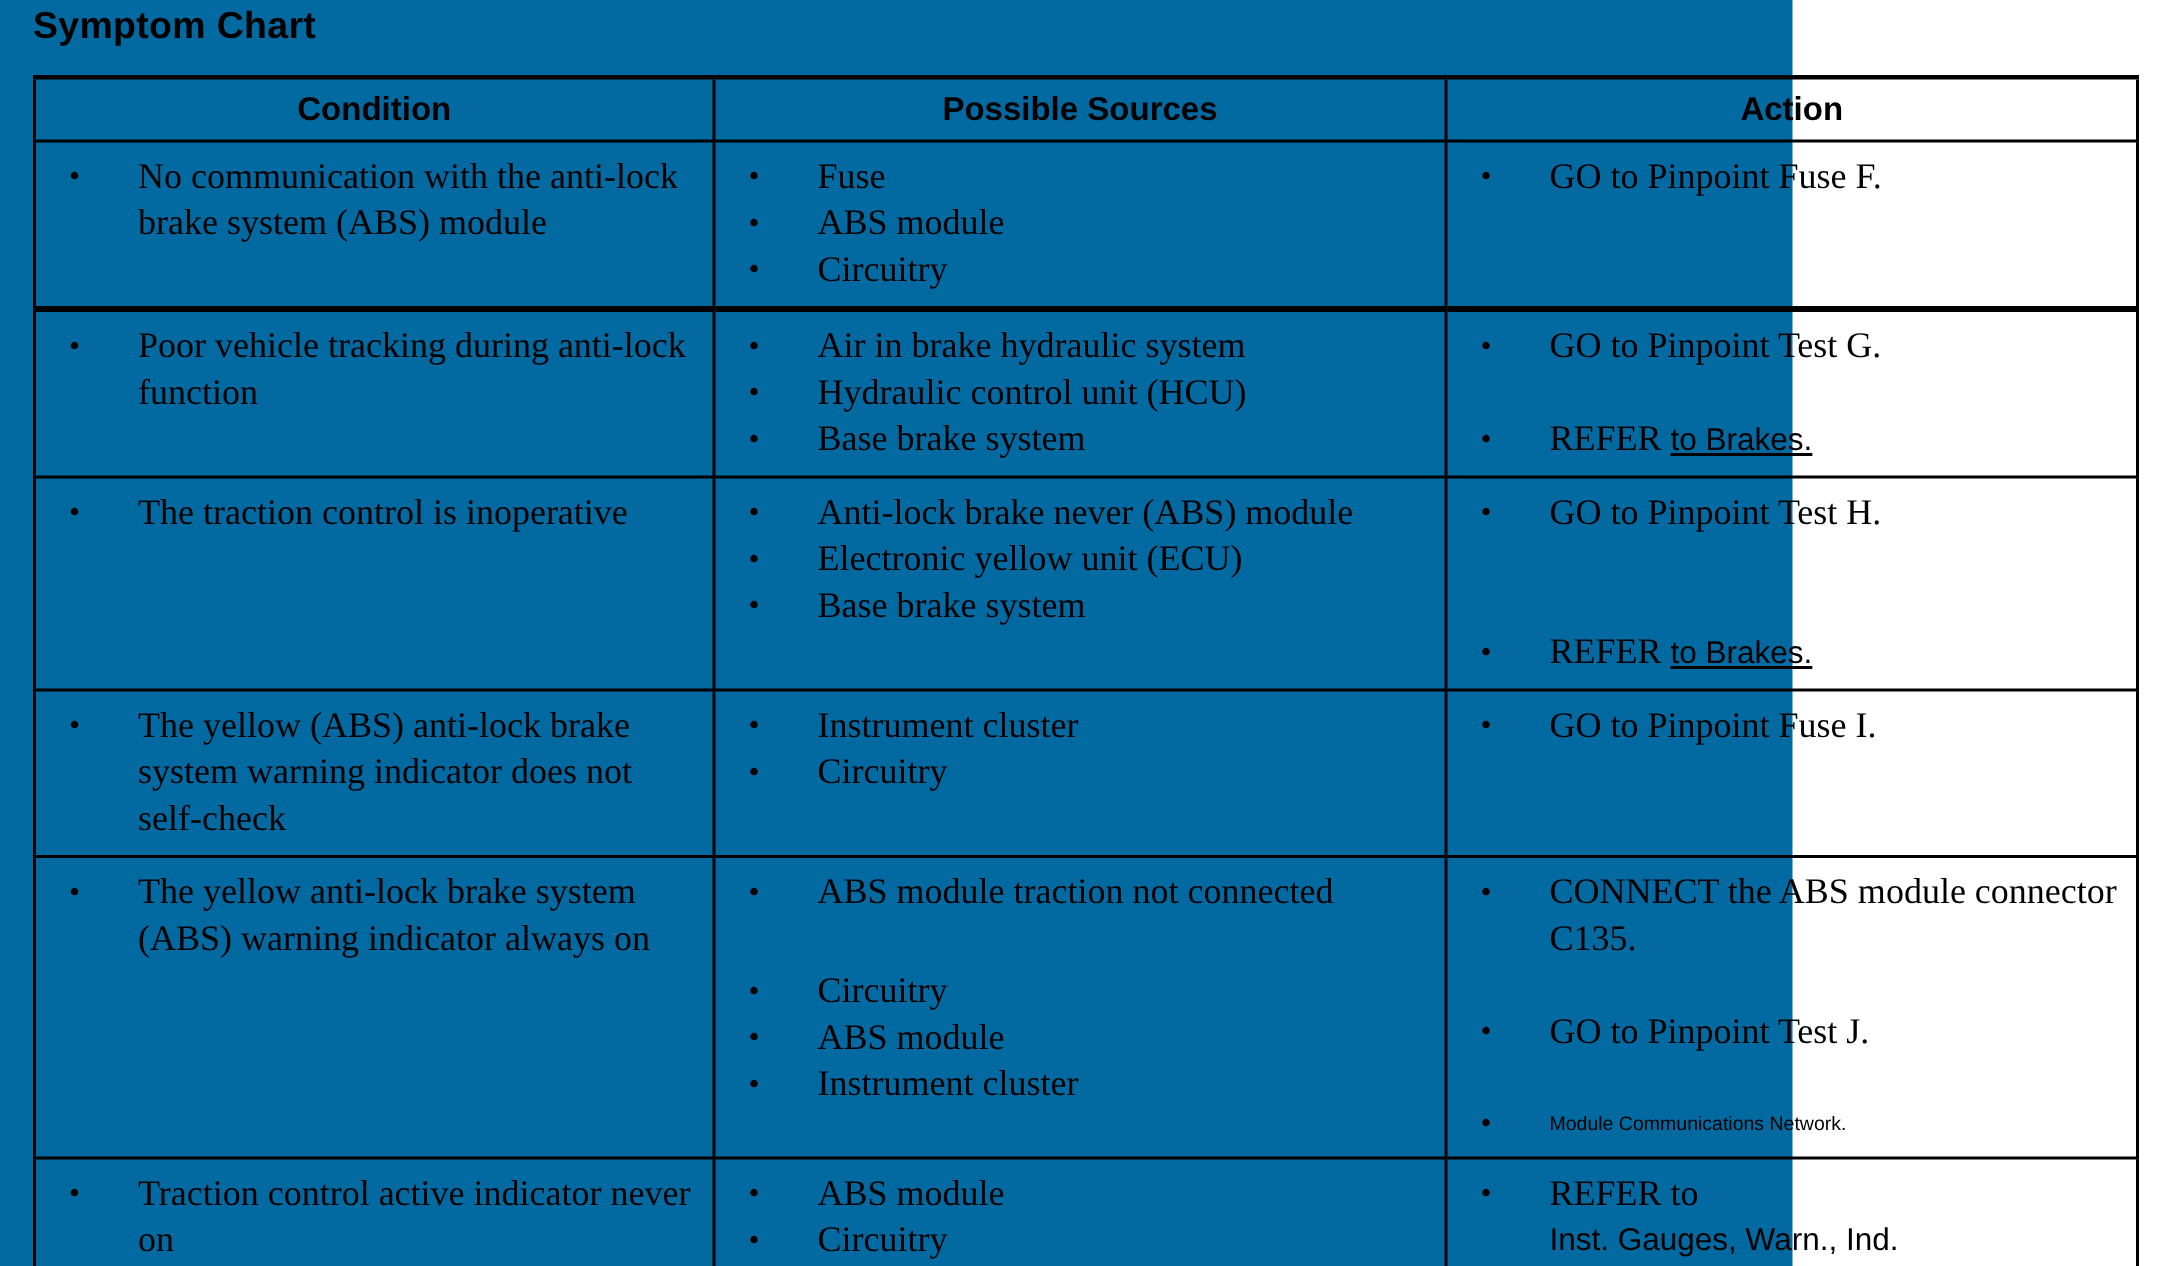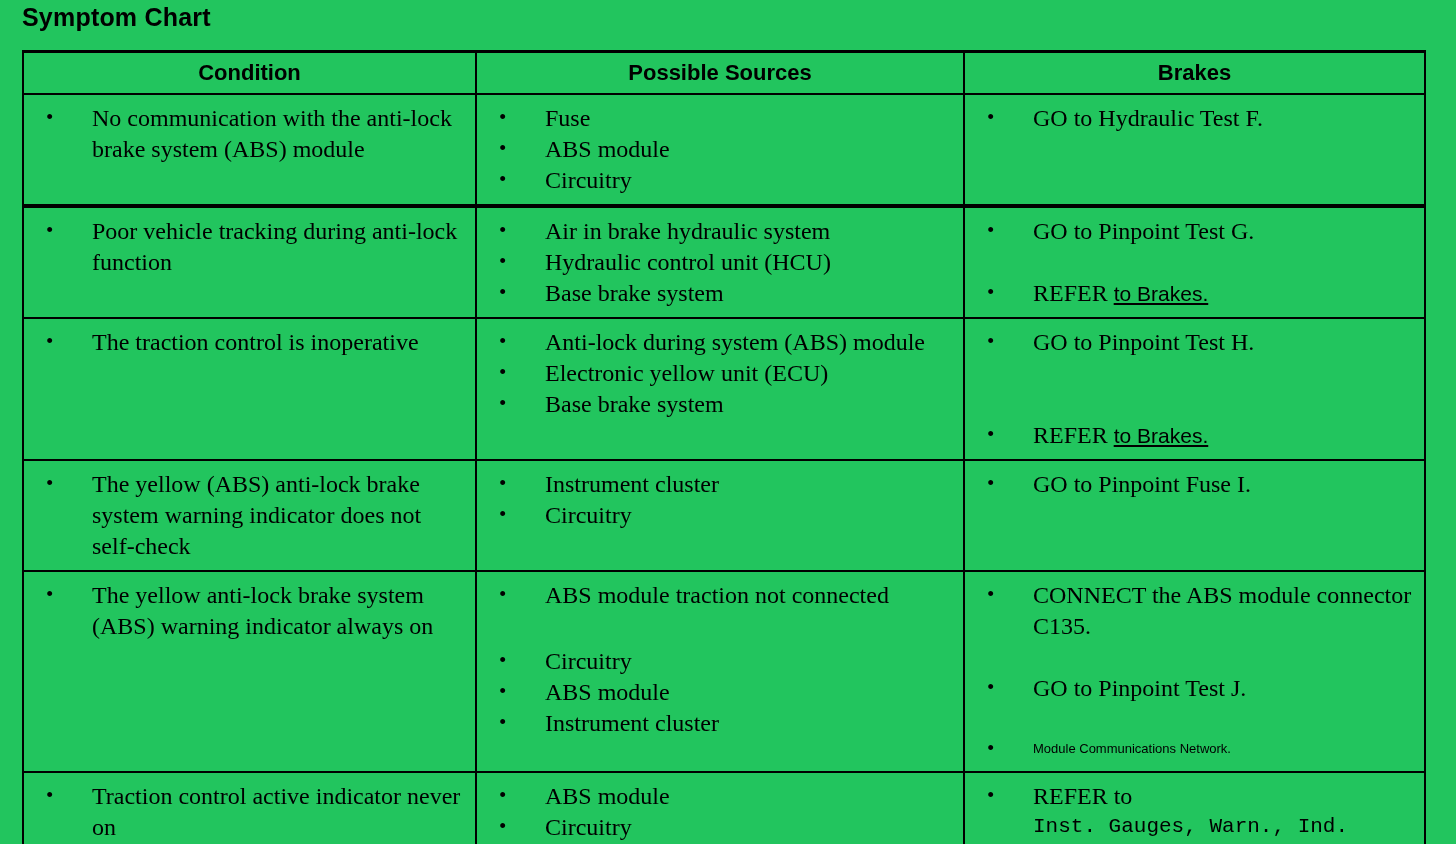--- a/index.html
+++ b/index.html
@@ -9,23 +9,23 @@
   }
   body {
     width: 1456px;
     height: 844px;
     font-family: "Liberation Serif", serif;
     color: #000000;
     overflow: hidden;
   }
   .page {
     position: relative;
-    width: 1456px;
+    width: 1195px;
     height: 844px;
-    background: #22c55e;
+    background: #0369a1;
   }
   .doc-title {
     position: absolute;
     left: 22px;
     top: 2px;
     font-family: "Liberation Sans", sans-serif;
     font-weight: bold;
     font-size: 25px;
     letter-spacing: 0.2px;
     line-height: 30px;
@@ -88,21 +88,21 @@
   li.bullet-item.gap-before-lg { margin-top: 62px; }
   li.bullet-item.gap-before-xl { margin-top: 35px; }
 
   .sans-frag {
     font-family: "Liberation Sans", sans-serif;
     font-size: 21px;
     text-decoration: underline;
   }
   .sans-line {
     display: block;
-    font-family: Liberation Mono, monospace;
+    font-family: Liberation Sans, sans-serif;
     font-size: 21px;
     line-height: 30px;
   }
   li.bullet-item.sans-small {
     font-family: "Liberation Sans", sans-serif;
     font-size: 13px;
     line-height: 28px;
   }
   li.bullet-item.sans-small::before {
     font-family: "Liberation Serif", serif;
@@ -120,41 +120,41 @@
   <table class="symptom-table">
     <colgroup>
       <col class="c-condition">
       <col class="c-sources">
       <col class="c-action">
     </colgroup>
     <thead>
       <tr>
         <th>Condition</th>
         <th>Possible Sources</th>
-        <th>Brakes</th>
+        <th>Action</th>
       </tr>
     </thead>
     <tbody>
 
       <tr class="row-thick-bottom">
         <td>
           <ul class="bullets">
             <li class="bullet-item">No communication with the anti-lock brake system (ABS) module</li>
           </ul>
         </td>
         <td>
           <ul class="bullets">
             <li class="bullet-item">Fuse</li>
             <li class="bullet-item">ABS module</li>
             <li class="bullet-item">Circuitry</li>
           </ul>
         </td>
         <td>
           <ul class="bullets">
-            <li class="bullet-item">GO to Hydraulic Test F.</li>
+            <li class="bullet-item">GO to Pinpoint Fuse F.</li>
           </ul>
         </td>
       </tr>
 
       <tr>
         <td>
           <ul class="bullets">
             <li class="bullet-item">Poor vehicle tracking during anti-lock function</li>
           </ul>
         </td>
@@ -174,21 +174,21 @@
       </tr>
 
       <tr>
         <td>
           <ul class="bullets">
             <li class="bullet-item">The traction control is inoperative</li>
           </ul>
         </td>
         <td>
           <ul class="bullets">
-            <li class="bullet-item">Anti-lock during system (ABS) module</li>
+            <li class="bullet-item">Anti-lock brake never (ABS) module</li>
             <li class="bullet-item">Electronic yellow unit (ECU)</li>
             <li class="bullet-item">Base brake system</li>
           </ul>
         </td>
         <td>
           <ul class="bullets">
             <li class="bullet-item">GO to Pinpoint Test H.</li>
             <li class="bullet-item gap-before-lg"><span>REFER</span> <span class="sans-frag">to Brakes.</span></li>
           </ul>
         </td>

